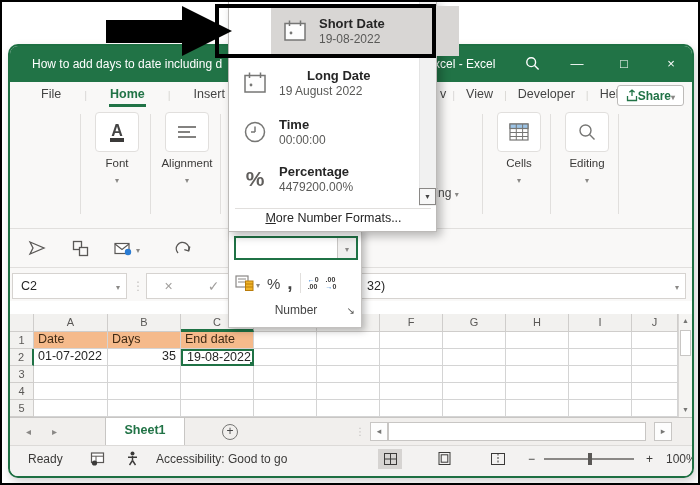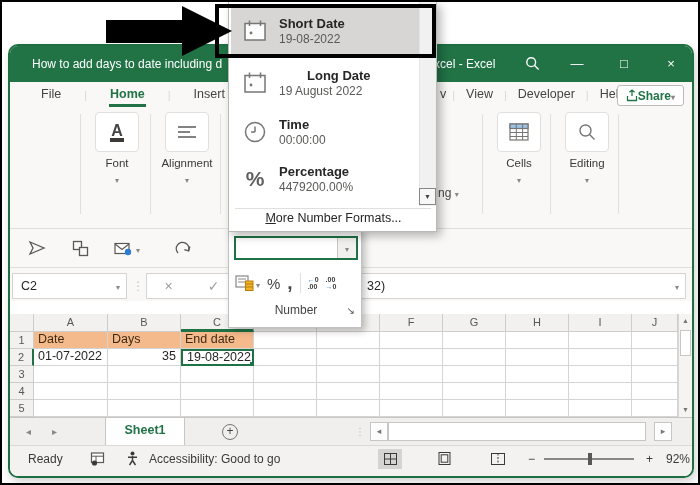--- a/index.html
+++ b/index.html
@@ -110,21 +110,21 @@
   
   .dropdown { position:absolute; left:226px; top:0; width:209px; height:230px; background:#fff;
     border:1px solid #bcbab8; border-top:none; box-shadow:4px 4px 9px rgba(0,0,0,.28); z-index:45; }
   .dd-scroll { position:absolute; right:0; top:0; width:17px; height:204px; background:#f1f1f1; border-left:1px solid #e4e4e4; }
   .dd-scroll-arrow { position:absolute; right:0; top:186px; width:17px; height:17px; background:#f7f7f7; border:1px solid #8a8886;
     text-align:center; line-height:15px; font-size:7px; color:#444; }
   .dd-item { position:absolute; left:2px; width:188px; display:flex; align-items:center; }
   .dd-ic { width:48px; display:flex; justify-content:center; color:#605e5c; }
   .dd-label { font-size:13px; font-weight:bold; color:#262626; line-height:16px; }
   .dd-value { font-size:12px; color:#595957; line-height:15px; }
-  .dd-hl { background:#d8d6d4; }
+  .dd-hl { background:#d8d6d4;margin-left:40px; }
   .dd-footsep { position:absolute; left:6px; top:206px; width:196px; height:1px; background:#e1dfdd; }
   .dd-footer { position:absolute; left:0; top:209px; width:209px; text-align:center; font-size:12.5px; color:#262626; }
   .pcticon { font-size:21px; color:#605e5c; font-weight:bold; }
 
   
   .anno-box { position:absolute; left:213px; top:2px; width:221px; height:54px; border:4px solid #000; z-index:60; }
   .arrow-tail { position:absolute; left:104px; top:18px; width:80px; height:23px; background:#000; z-index:62; }
   .arrow-head { position:absolute; left:180px; top:4px; width:0; height:0; z-index:62;
     border-top:25px solid transparent; border-bottom:25px solid transparent; border-left:50px solid #000; }
 
@@ -383,21 +383,21 @@
     <div class="statusbar">
       <div class="st" style="left:18px;">Ready</div>
       <div class="st" style="left:80px;">
         <svg width="15" height="14" viewBox="0 0 15 14">
           <rect x="1.5" y="1" width="12" height="9.5" fill="#fff" stroke="#5a5856" stroke-width="1.2"></rect>
           <line x1="1.5" y1="4.2" x2="13.5" y2="4.2" stroke="#5a5856" stroke-width="1"></line>
           <line x1="6" y1="4.2" x2="6" y2="10.5" stroke="#5a5856" stroke-width="1"></line>
           <circle cx="4.5" cy="11" r="2.6" fill="#3b3a39"></circle>
         </svg>
       </div>
-      <div class="st" style="left:116px; gap:10px;">
+      <div class="st" style="left:116px; gap:17px;">
         <svg width="13" height="15" viewBox="0 0 13 15">
           <circle cx="6.5" cy="2.6" r="2" fill="#3b3a39"></circle>
           <line x1="6.5" y1="5" x2="6.5" y2="9.5" stroke="#3b3a39" stroke-width="1.4"></line>
           <line x1="2" y1="6.3" x2="11" y2="6.3" stroke="#3b3a39" stroke-width="1.4"></line>
           <line x1="6.5" y1="9.5" x2="3.5" y2="14" stroke="#3b3a39" stroke-width="1.4"></line>
           <line x1="6.5" y1="9.5" x2="9.5" y2="14" stroke="#3b3a39" stroke-width="1.4"></line>
         </svg>
         <span>Accessibility: Good to go</span>
       </div>
       <div class="st" style="left:368px;">
@@ -425,21 +425,21 @@
             </svg>
         </span>
       </div>
       <div class="st" style="left:518px;">−</div>
       <div class="st" style="left:534px;">
         <div class="zoomtrack">
           <div class="zoomthumb"></div>
         </div>
       </div>
       <div class="st" style="left:636px;">+</div>
-      <div class="st" style="left:656px;">92%</div>
+      <div class="st" style="left:656px;">100%</div>
     </div>
   </div>
 
   <div class="flyout">
     <div class="combo">
       <span></span>
       <div class="combo-btn"><span class="chev"></span></div>
     </div>
     <div class="fly-icons">
       <span style="display:flex;align-items:center;gap:2px;">

